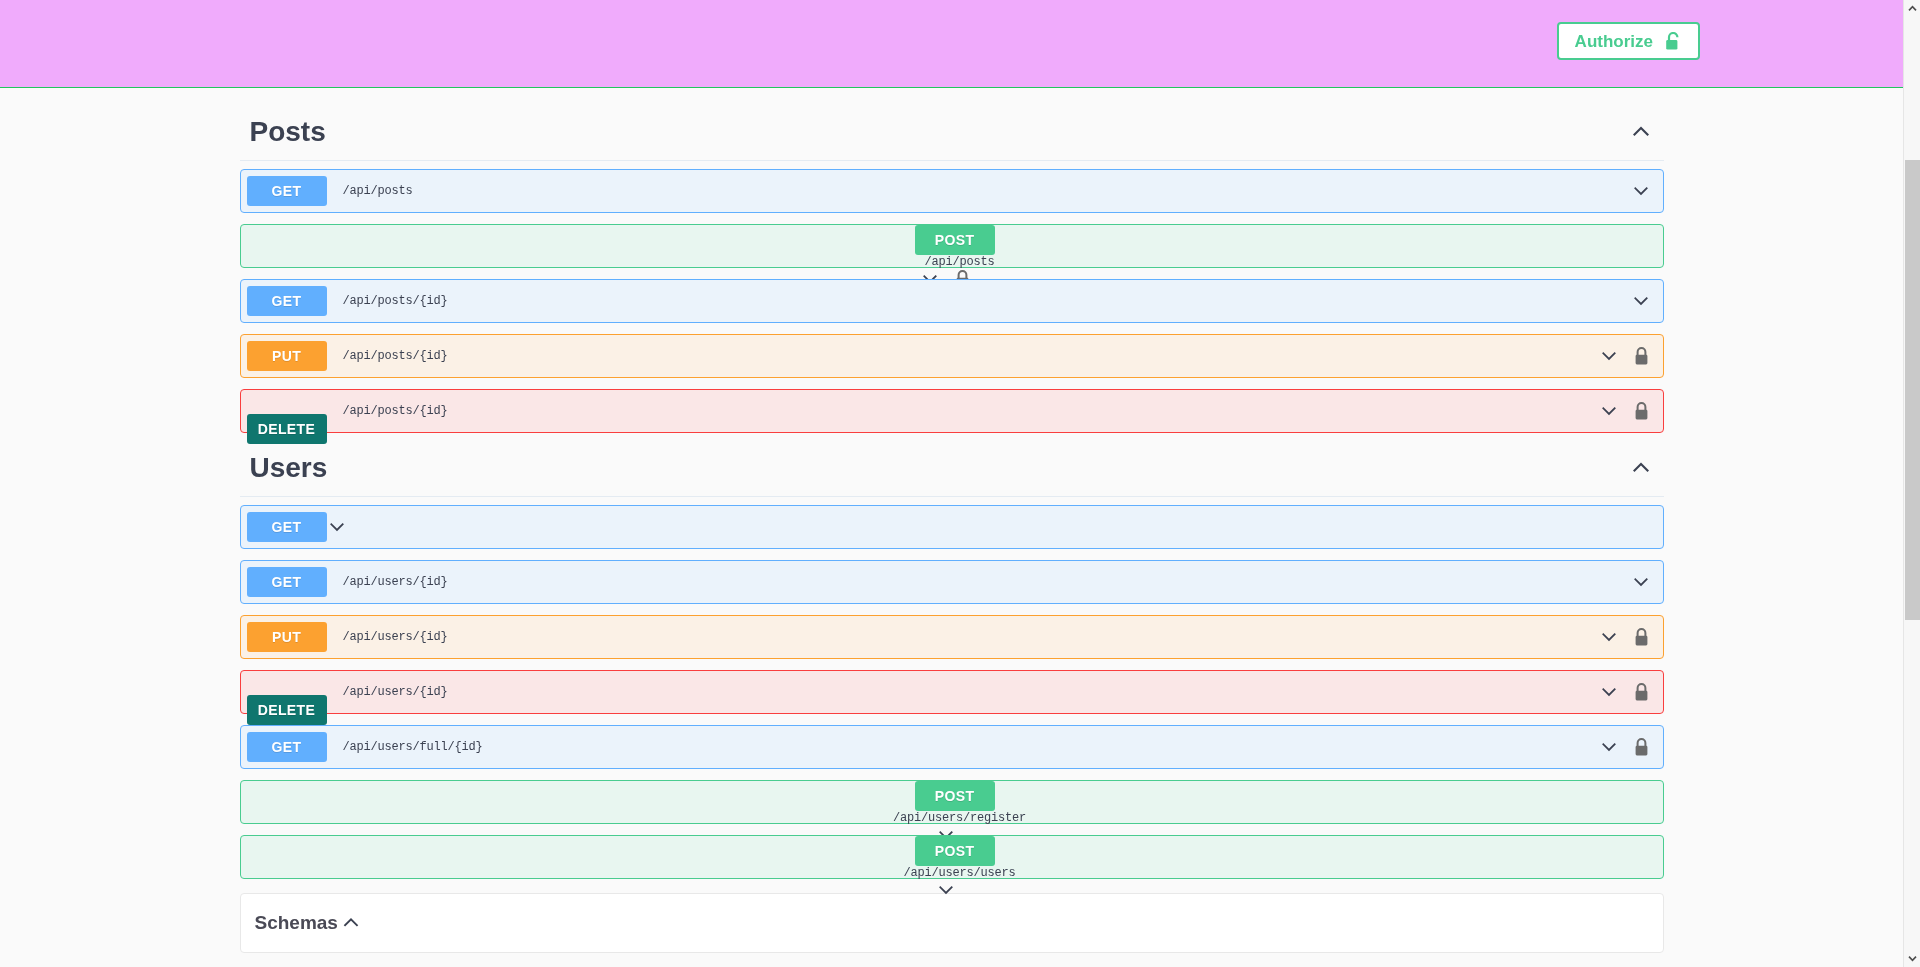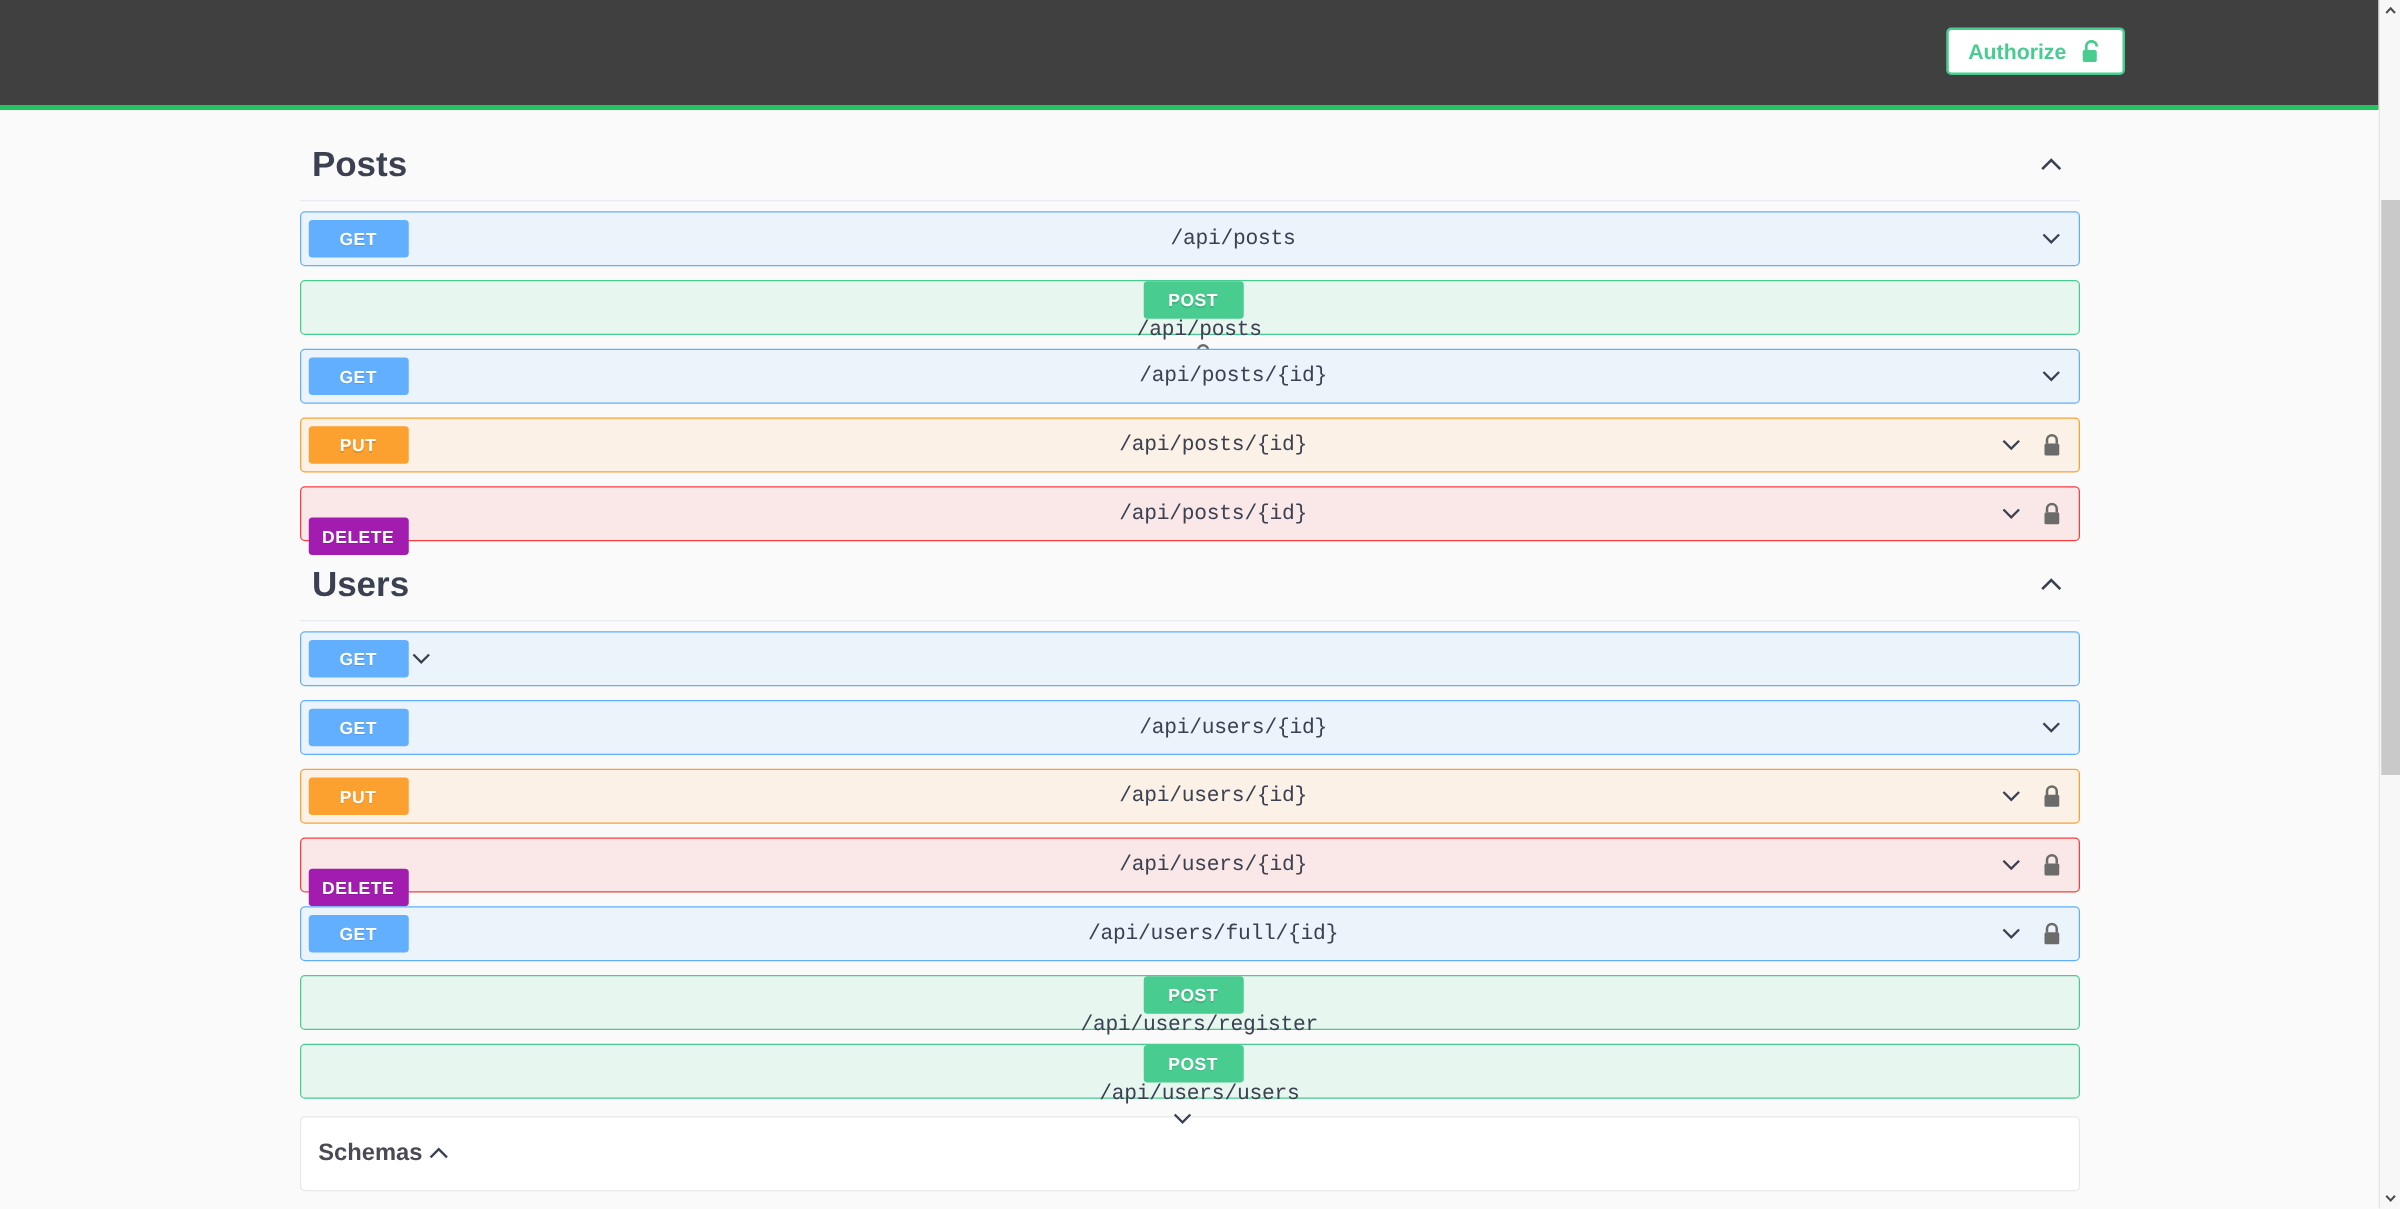--- a/index.html
+++ b/index.html
@@ -63,22 +63,22 @@
     width: 15px;
     height: 460px;
     background: #c9c9c9;
     border-radius: 0;
   }
 
   
   .topbar {
     position: relative;
     height: 88px;
-    background: #404040;
-    border-bottom: 4px solid #22c55e;
+    background: #f0abfc;
+    border-bottom: 1px solid #22c55e;
   }
   .auth-wrap {
     position: absolute;
     right: 203px;
     top: 22px;
   }
   .authorize-btn {
     display: inline-flex;
     align-items: center;
     gap: 12px;
@@ -161,41 +161,40 @@
     font-family: "Liberation Sans", sans-serif;
     font-size: 14px;
     font-weight: bold;
     letter-spacing: 0.4px;
     text-shadow: 0 1px 0 rgba(0,0,0,0.12);
   }
   .op-path {
     flex: 1 1 auto;
     padding-left: 16px;
     font-family: "Liberation Mono", monospace;
-    font-size: 17px;
+    font-size: 12px;
     color: #3b4151;
     font-weight: normal;
     letter-spacing: -0.2px;
-    text-align: center;
   }
   .op-right {
     flex: 0 0 auto;
     display: flex;
     align-items: center;
     gap: 14px;
     padding-right: 12px;
   }
   .op-chevron { display: flex; align-items: center; justify-content: center; width: 20px; height: 20px; }
   .op-lock { display: flex; align-items: center; justify-content: center; width: 18px; height: 20px; }
 
   
   .m-get    { background: #61affe; }
   .m-post   { background: #49cc90; }
   .m-put    { background: #fca130; }
-  .m-delete { background: #a21caf; margin-top: 36px; }
+  .m-delete { background: #0f766e; margin-top: 36px; }
 
   .r-get    { background: #ebf3fb; border-color: #61affe; }
   .r-post   { background: #e8f6f0; border-color: #49cc90; flex-direction: column; }
   .r-put    { background: #fbf1e6; border-color: #fca130; }
   .r-delete { background: #fae7e7; border-color: #f93e3e; }
 
   
   .schemas-block {
     width: 1424px;
     margin: 14px auto 0 auto;

